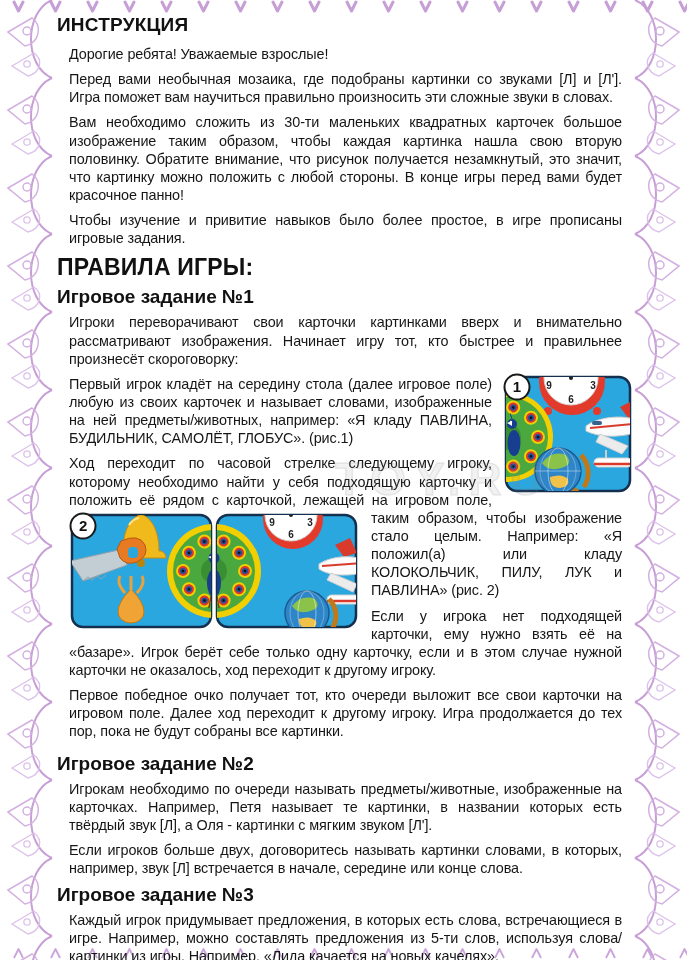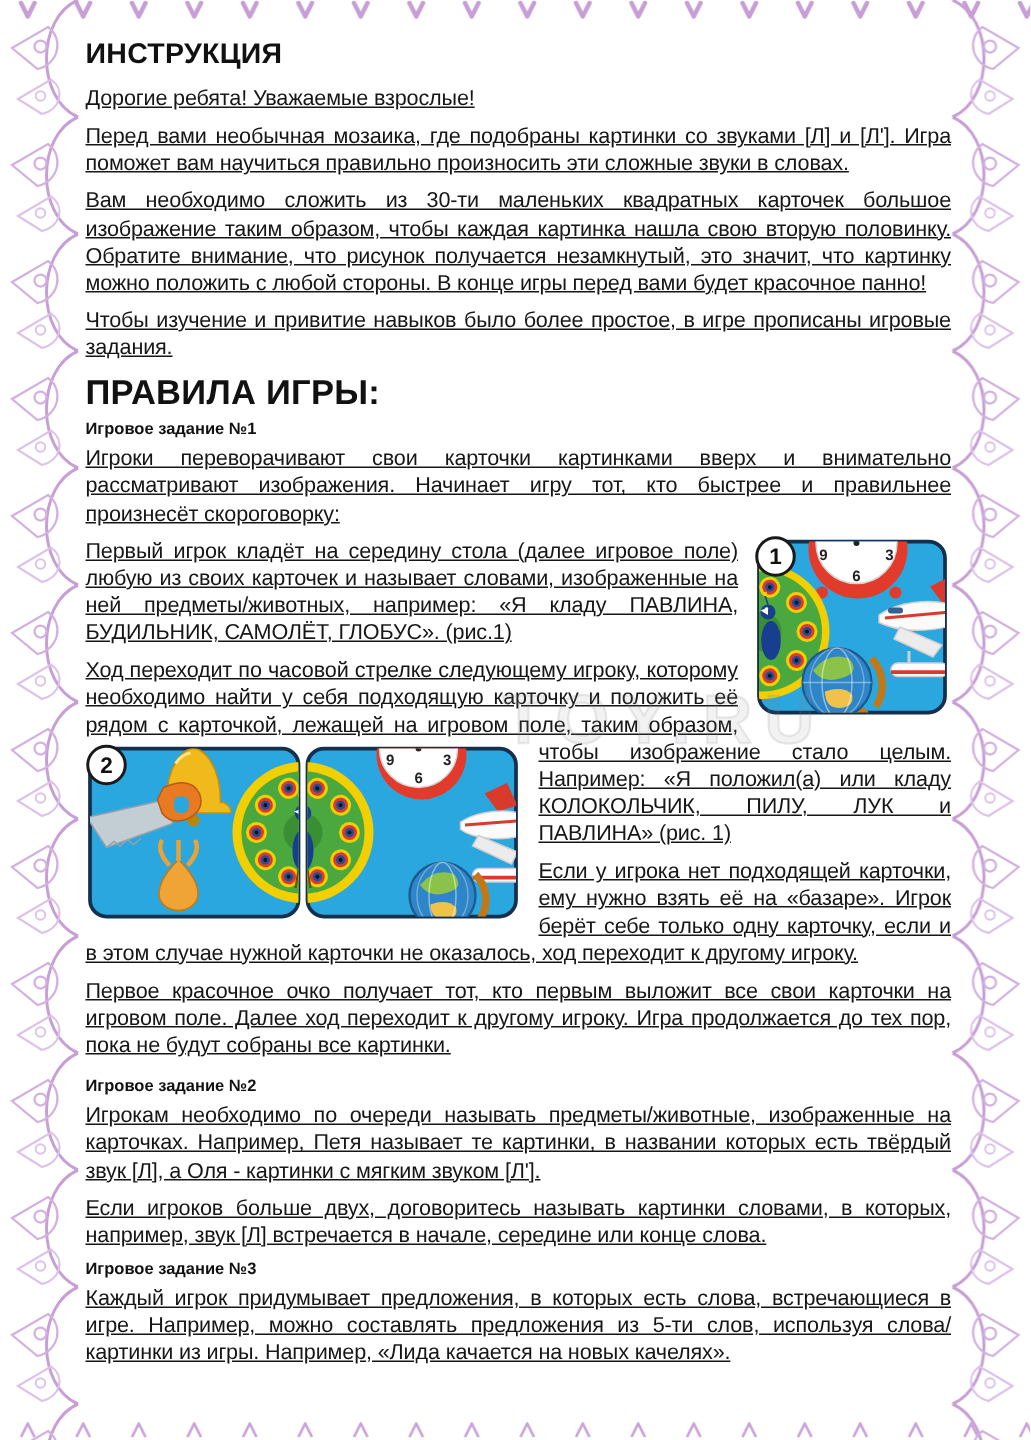--- a/index.html
+++ b/index.html
@@ -8,24 +8,24 @@
     font-family:"Liberation Sans","DejaVu Sans",sans-serif;color:#161616;
   }
   .edge{position:absolute;pointer-events:none;}
   .edge.top{top:0;left:0;}
   .edge.bottom{bottom:0;left:0;}
   .edge.left{top:0;left:0;}
   .edge.right{top:0;right:0;}
 
   .content{position:absolute;left:57px;top:12px;width:577px;}
   h1,h2,h3{font-weight:bold;color:#111;}
-  h1{font-size:19px;margin:14px 0 9px;letter-spacing:.2px;}
+  h1{font-size:19px;margin:2px 0 9px;letter-spacing:.2px;}
   h2{font-size:23px;margin:5px 0 2px;letter-spacing:.2px;}
-  h3{font-size:11px;margin:5px 0 5px;}
-  p{font-size:14.4px;line-height:1.26;margin:0 0 7px;text-align:justify;letter-spacing:-.1px;text-decoration:underline;}
+  h3{font-size:19px;margin:5px 0 5px;}
+  p{font-size:14.4px;line-height:1.26;margin:0 12px 7px;text-align:justify;letter-spacing:-.1px;}
   p.nojust{text-align:left;}
   .fig{display:block;}
   .fig svg{display:block;width:100%;height:100%;}
   .fig1{float:right;width:132px;height:124px;margin:-4px 0 4px 10px;}
   .fig2{float:left;width:290px;height:120px;margin:2px 12px 4px 0;}
   .clear{clear:both;height:0;}
   .badge-num{font-size:15px;font-weight:bold;fill:#111;}
   .clock-num{font-size:10px;font-weight:bold;fill:#222;}
   .watermark{
     position:absolute;left:335px;top:452px;z-index:6;pointer-events:none;
@@ -321,25 +321,25 @@
               <ellipse cx="238" cy="102" rx="9" ry="22" fill="none" stroke="rgba(255,255,255,0.45)"></ellipse>
               <ellipse cx="238" cy="102" rx="17" ry="22" fill="none" stroke="rgba(255,255,255,0.3)"></ellipse>
             </g>
           </g>
 
           <circle cx="14" cy="15" r="12.5" fill="#ffffff" stroke="#1a1a1a" stroke-width="2"></circle>
           <text class="badge-num" x="14" y="20" text-anchor="middle">2</text>
         </svg>
       </span>
 
-      <span>чтобы изображение стало целым. Например: «Я положил(а) или кладу КОЛОКОЛЬЧИК, ПИЛУ, ЛУК и ПАВЛИНА» (рис. 1)</span>
+      <span>чтобы изображение стало целым. Например: «Я положил(а) или кладу КОЛОКОЛЬЧИК, ПИЛУ, ЛУК и ПАВЛИНА» (рис. 2)</span>
     </p>
 
     <p>Если у игрока нет подходящей карточки, ему нужно взять её на «базаре». Игрок берёт себе только одну карточку, если и в этом случае нужной карточки не оказалось, ход переходит к другому игроку.</p>
-    <p>Первое красочное очко получает тот, кто первым выложит все свои карточки на игровом поле. Далее ход переходит к другому игроку. Игра продолжается до тех пор, пока не будут собраны все картинки.</p>
+    <p>Первое победное очко получает тот, кто очереди выложит все свои карточки на игровом поле. Далее ход переходит к другому игроку. Игра продолжается до тех пор, пока не будут собраны все картинки.</p>
     <div class="clear"></div>
   </div>
 
   <h3>Игровое задание №2</h3>
   <p>Игрокам необходимо по очереди называть предметы/животные, изображенные на карточках. Например, Петя называет те картинки, в названии которых есть твёрдый звук [Л], а Оля - картинки с мягким звуком [Л'].</p>
   <p>Если игроков больше двух, договоритесь называть картинки словами, в которых, например, звук [Л] встречается в начале, середине или конце слова.</p>
 
   <h3>Игровое задание №3</h3>
   <p>Каждый игрок придумывает предложения, в которых есть слова, встречающиеся в игре. Например, можно составлять предложения из 5-ти слов, используя слова/картинки из игры. Например, «Лида качается на новых качелях».</p>
 

